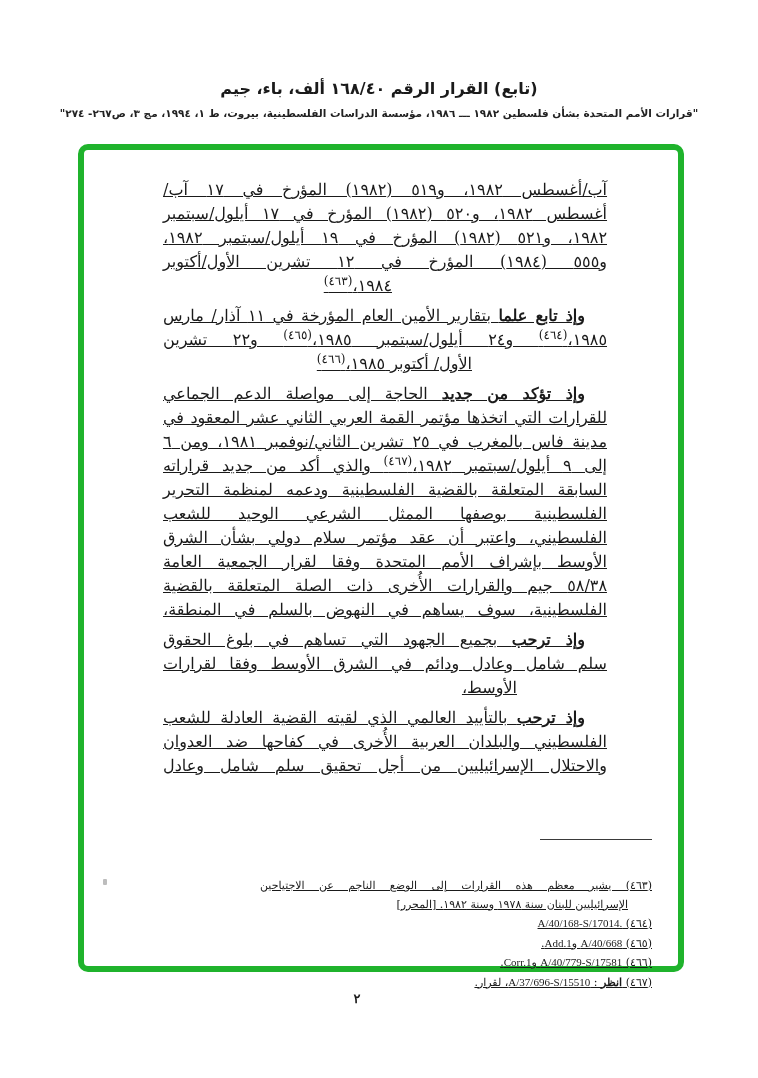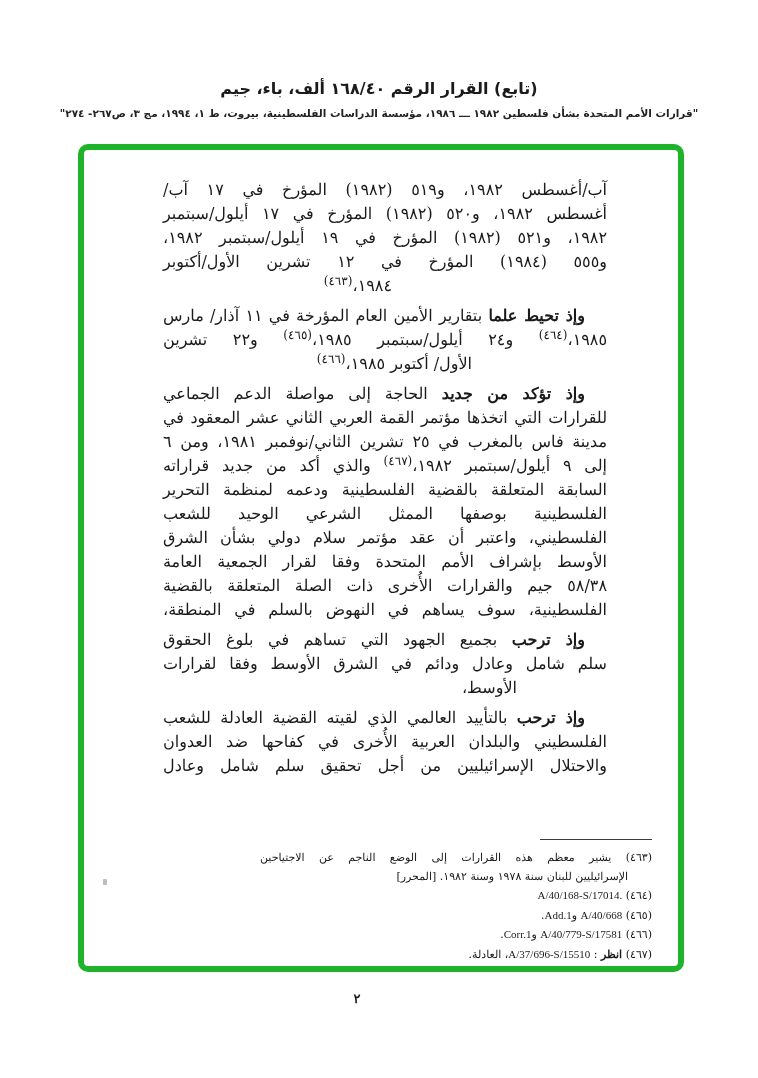--- a/index.html
+++ b/index.html
@@ -19,35 +19,35 @@
   }
   .frame{
     position:absolute;left:78px;top:144px;width:594px;height:816px;
     border:6px solid #1fb32c;border-radius:10px;
   }
   .textcol{
     position:absolute;top:28px;right:71px;width:444px;direction:rtl;
     font-size:16px;line-height:24px;text-align:right;
   }
   .para{margin:0 0 6px 0;}
-  .bline{text-align:right;}
+  .bline{text-align:right;text-decoration:underline;}
   .bline.fill{text-align:justify;text-align-last:justify;-moz-text-align-last:justify;}
   .b{font-weight:bold;}
   .ltr{direction:ltr;unicode-bidi:embed;font-family:"Liberation Serif", serif;}
   sup.fn{font-size:12px;line-height:0;vertical-align:super;}
   .fnsep{
     position:absolute;top:689px;right:26px;width:112px;height:0;
     border-top:1.5px solid #3a3a3a;
   }
   .fnblock{
     position:absolute;top:699px;right:26px;width:392px;direction:rtl;
     font-size:11px;line-height:18.5px;
   }
   .fnblock .bline{text-align:right;}
-  .fnblock .bline.fill{text-align:justify;text-align-last:justify;-moz-text-align-last:justify;}
+  .fnblock .bline.fill{text-align:justify;text-align-last:justify;margin-top:28px;-moz-text-align-last:justify;}
   .pagenum{
     position:absolute;top:991px;left:347px;width:20px;text-align:center;
     font-weight:bold;font-size:13px;direction:rtl;
   }
   .speck{
     position:absolute;left:103px;top:879px;width:4px;height:6px;
     background:#9a9a9a;opacity:.65;border-radius:1px;
   }
 </style>
 </head>
@@ -61,21 +61,21 @@
 
   <div class="textcol">
     <div class="para">
         <div class="bline fill"><span>آب/أغسطس ١٩٨٢، و٥١٩ (١٩٨٢) المؤرخ في ١٧ آب/</span></div>
         <div class="bline fill"><span>أغسطس ١٩٨٢، و٥٢٠ (١٩٨٢) المؤرخ في ١٧ أيلول/سبتمبر</span></div>
         <div class="bline fill"><span>١٩٨٢، و٥٢١ (١٩٨٢) المؤرخ في ١٩ أيلول/سبتمبر ١٩٨٢،</span></div>
         <div class="bline fill"><span>و٥٥٥ (١٩٨٤) المؤرخ في ١٢ تشرين الأول/أكتوبر</span></div>
         <div class="bline" style="padding-right: 215px;"><span>١٩٨٤،</span><sup class="fn">(٤٦٣)</sup></div>
       </div>
     <div class="para">
-        <div class="bline fill" style="padding-right: 22px;"><span class="b">وإذ تحيط علما</span><span> بتقارير الأمين العام المؤرخة في ١١ آذار/ مارس</span></div>
+        <div class="bline fill" style="padding-right: 22px;"><span class="b">وإذ تابع علما</span><span> بتقارير الأمين العام المؤرخة في ١١ آذار/ مارس</span></div>
         <div class="bline fill"><span>١٩٨٥،</span><sup class="fn">(٤٦٤)</sup><span> و٢٤ أيلول/سبتمبر ١٩٨٥،</span><sup class="fn">(٤٦٥)</sup><span> و٢٢ تشرين</span></div>
         <div class="bline" style="padding-right: 135px;"><span>الأول/ أكتوبر ١٩٨٥،</span><sup class="fn">(٤٦٦)</sup></div>
       </div>
     <div class="para">
         <div class="bline fill" style="padding-right: 22px;"><span class="b">وإذ تؤكد من جديد</span><span> الحاجة إلى مواصلة الدعم الجماعي</span></div>
         <div class="bline fill"><span>للقرارات التي اتخذها مؤتمر القمة العربي الثاني عشر المعقود في</span></div>
         <div class="bline fill"><span>مدينة فاس بالمغرب في ٢٥ تشرين الثاني/نوفمبر ١٩٨١، ومن ٦</span></div>
         <div class="bline fill"><span>إلى ٩ أيلول/سبتمبر ١٩٨٢،</span><sup class="fn">(٤٦٧)</sup><span> والذي أكد من جديد قراراته</span></div>
         <div class="bline fill"><span>السابقة المتعلقة بالقضية الفلسطينية ودعمه لمنظمة التحرير</span></div>
         <div class="bline fill"><span>الفلسطينية بوصفها الممثل الشرعي الوحيد للشعب</span></div>
@@ -97,20 +97,20 @@
   </div>
 
   <div class="fnsep"></div>
 
   <div class="fnblock">
       <div class="bline fill"><span>(٤٦٣) يشير معظم هذه القرارات إلى الوضع الناجم عن الاجتياحين</span></div>
       <div class="bline" style="padding-right: 24px;"><span>الإسرائيليين للبنان سنة ١٩٧٨ وسنة ١٩٨٢. [المحرر]</span></div>
       <div class="bline"><span>(٤٦٤) </span><span class="ltr">A/40/168-S/17014.</span></div>
       <div class="bline"><span>(٤٦٥) </span><span class="ltr">A/40/668</span><span> و</span><span class="ltr">Add.1</span><span>.</span></div>
       <div class="bline"><span>(٤٦٦) </span><span class="ltr">A/40/779-S/17581</span><span> و</span><span class="ltr">Corr.1</span><span>.</span></div>
-      <div class="bline"><span>(٤٦٧) </span><span class="b">انظر</span><span> : </span><span class="ltr">A/37/696-S/15510</span><span>، العادلة.</span></div>
+      <div class="bline"><span>(٤٦٧) </span><span class="b">انظر</span><span> : </span><span class="ltr">A/37/696-S/15510</span><span>، لقرار.</span></div>
     </div>
 
 </div>
 
 <div class="speck"></div>
 
 <div class="pagenum">٢</div>
 
 </body></html>

